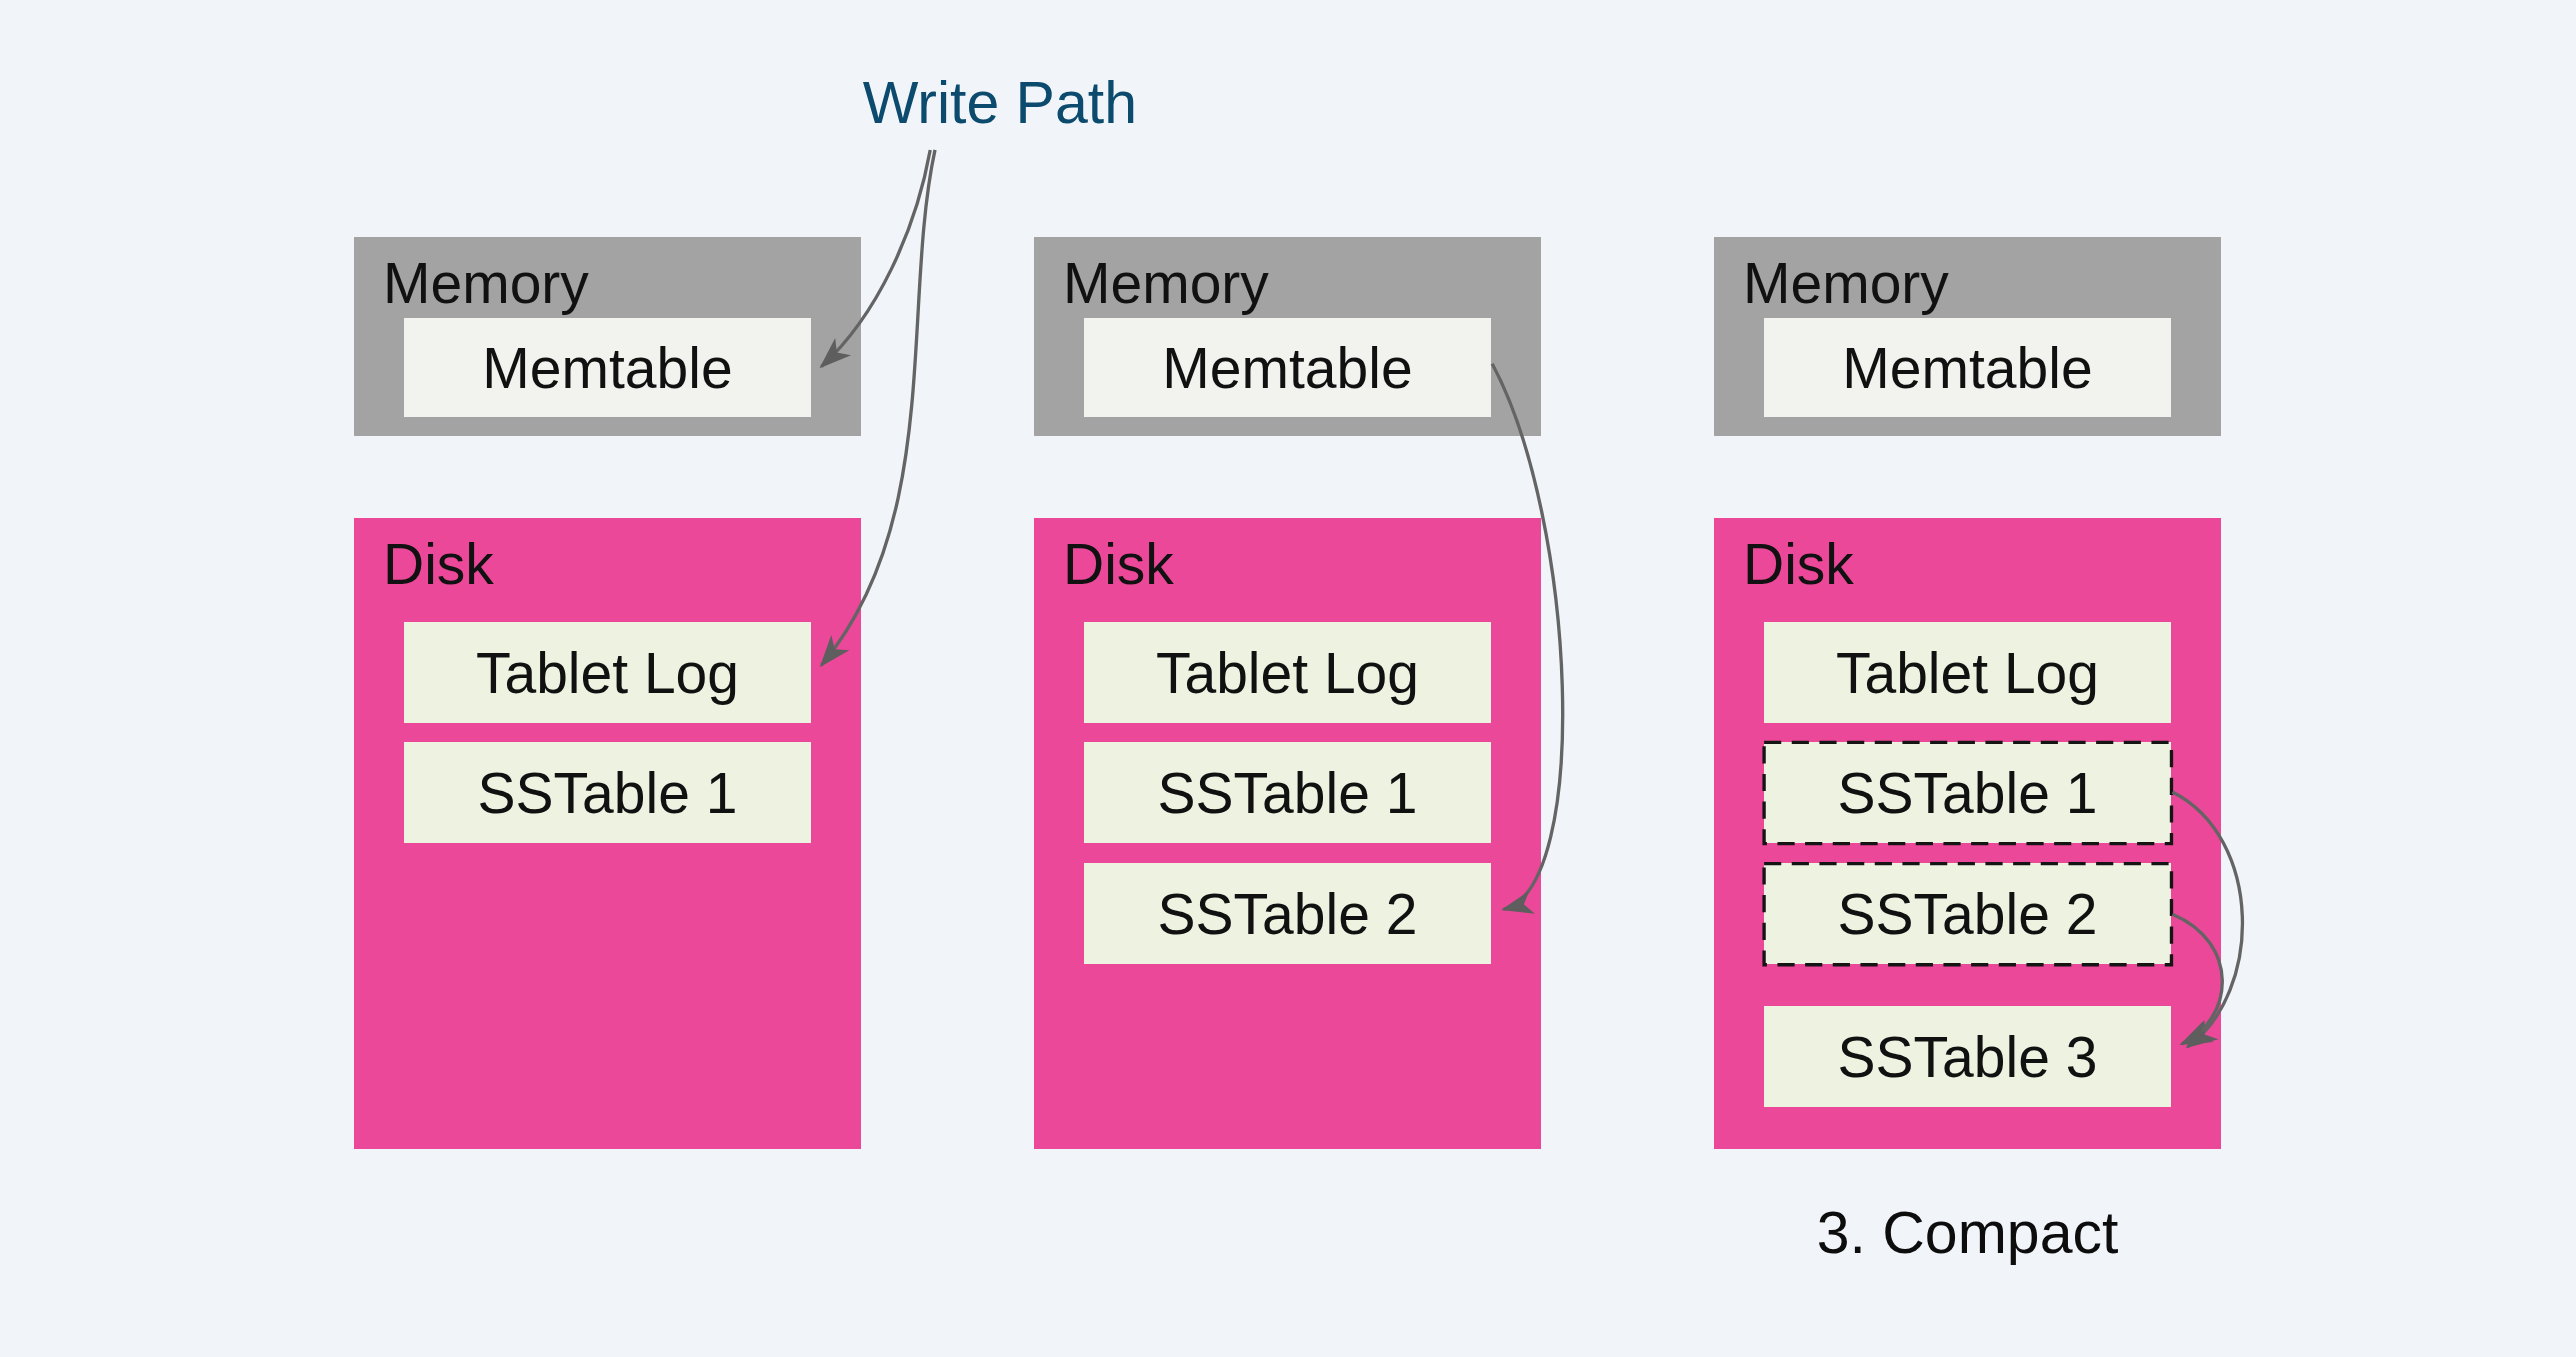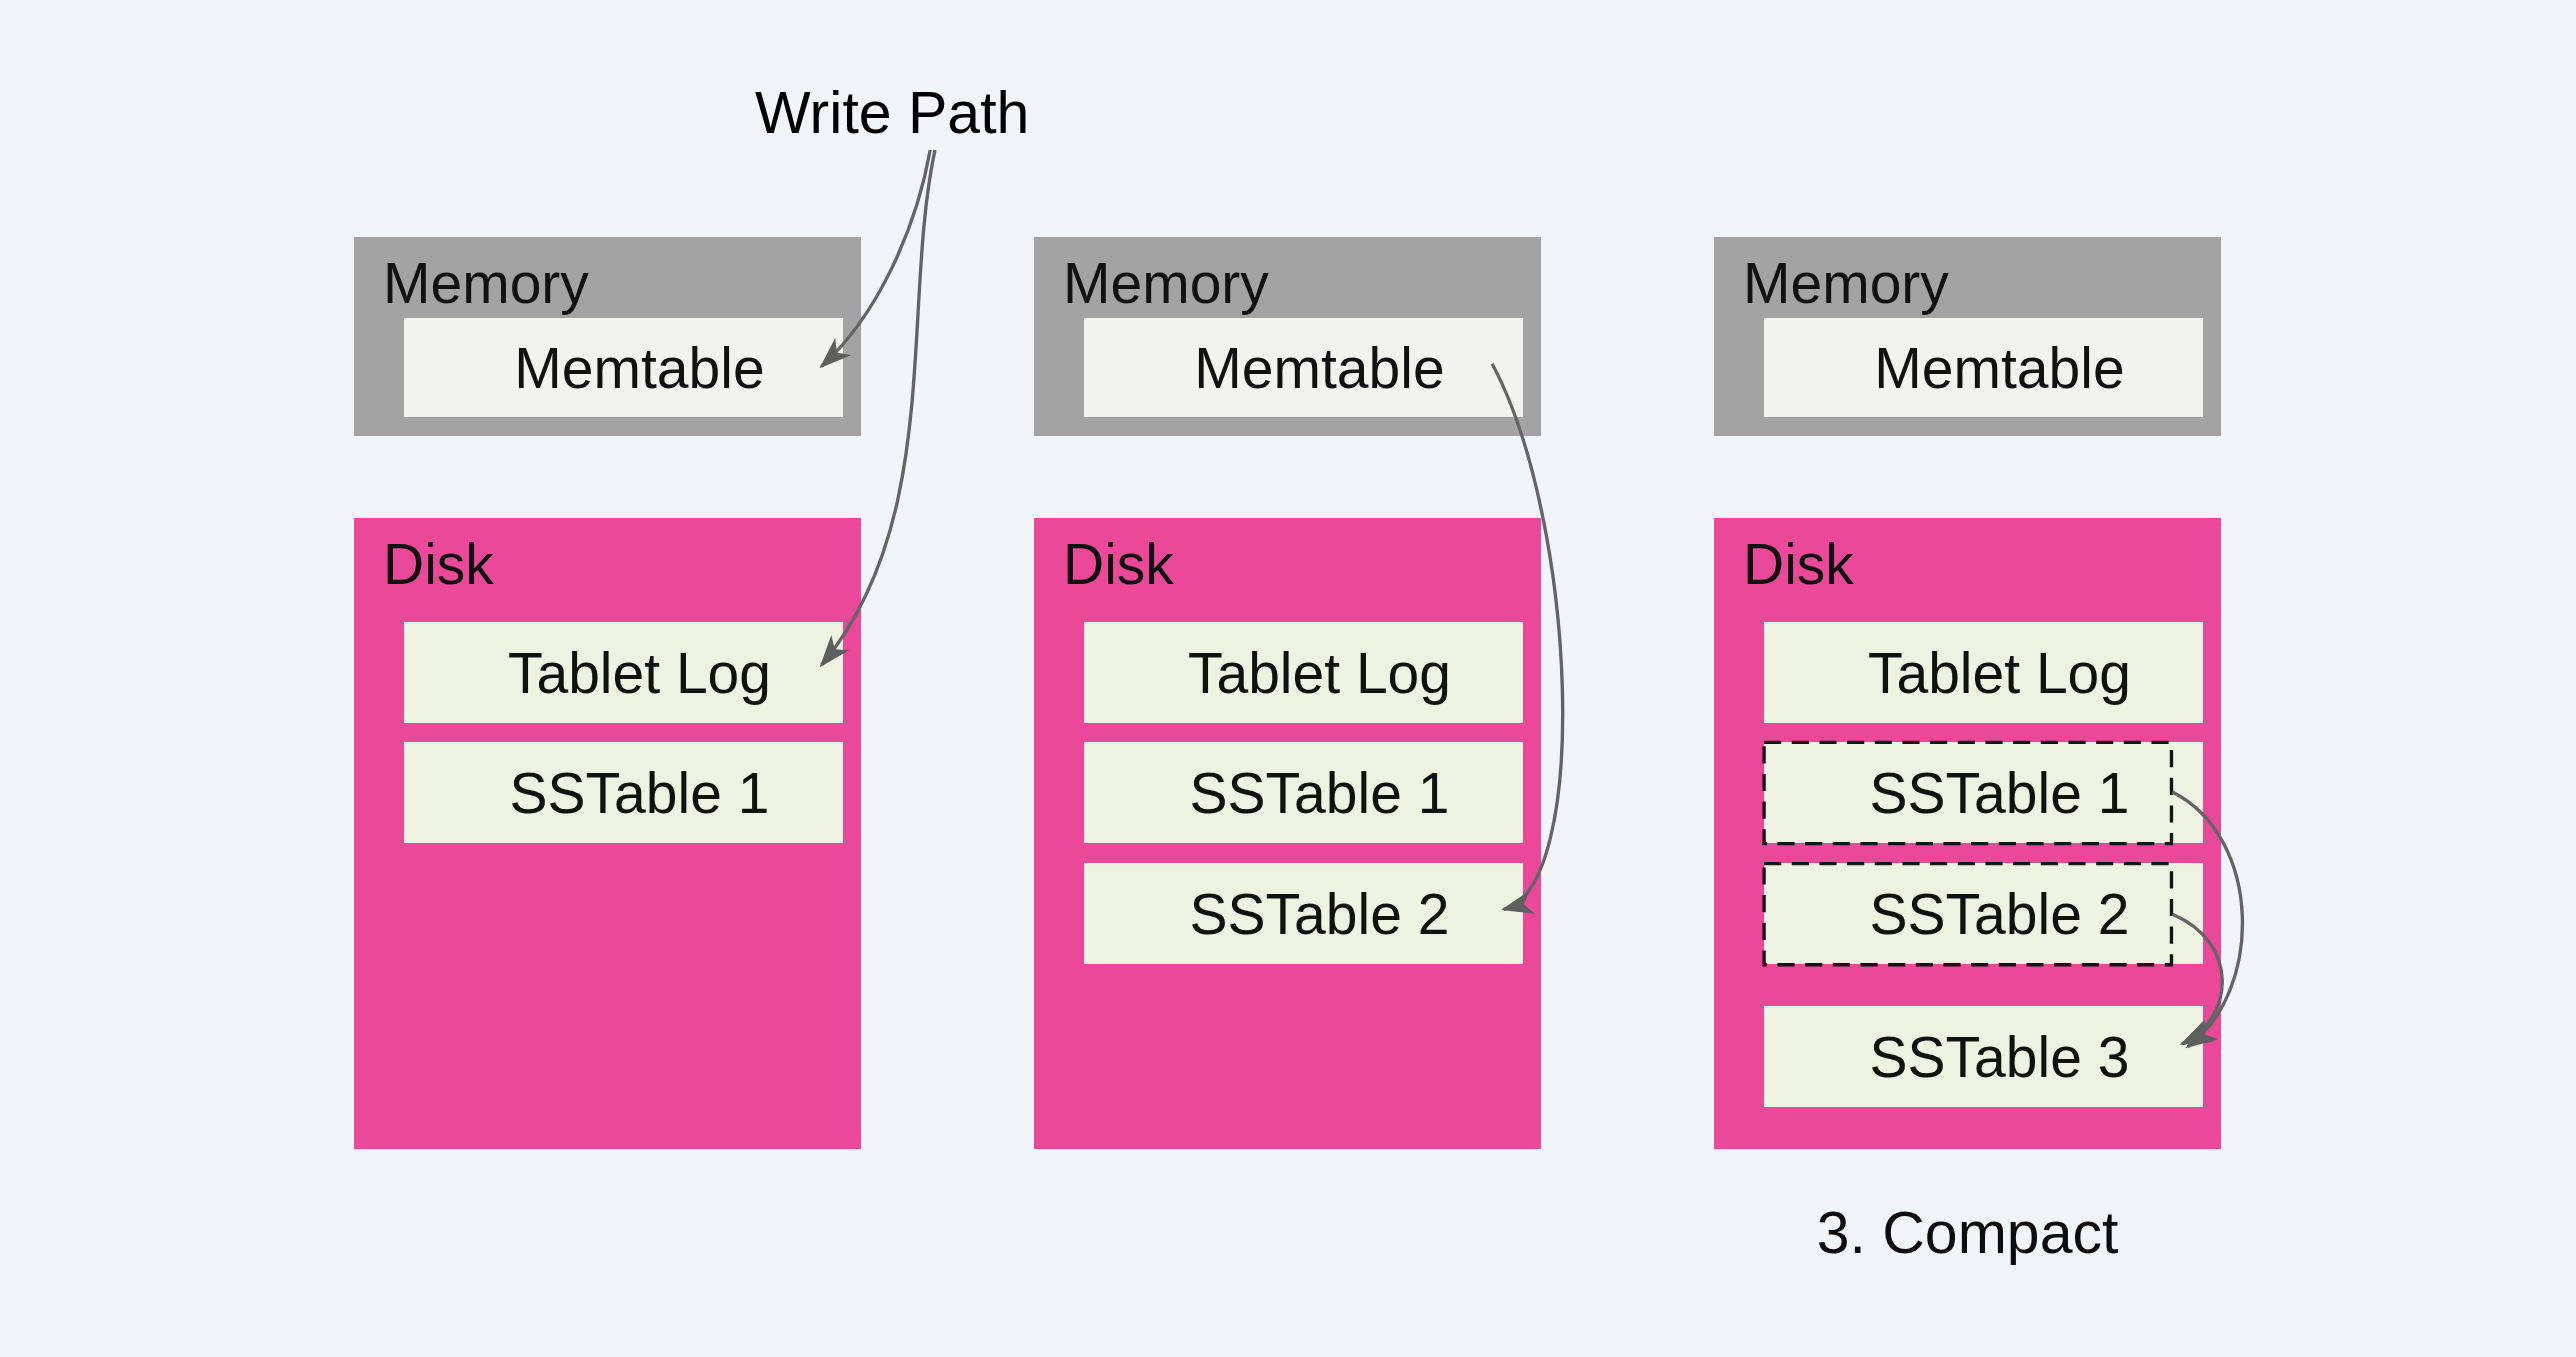--- a/index.html
+++ b/index.html
@@ -12,26 +12,26 @@
     position: relative;
     width: 2576px;
     height: 1358px;
     background: #f1f5fa;
     overflow: hidden;
     color: #111111;
   }
   .write-path-label {
     position: absolute;
     left: 755px;
-    top: 84px;
+    top: 74px;
     width: 382px;
-    text-align: left;
+    text-align: right;
     font-size: 59px;
     line-height: 1.0;
-    color: #000000;
+    color: #0c4a6e;
     white-space: nowrap;
   }
   .panel {
     position: absolute;
     top: 237px;
     width: 507px;
     height: 1059px;
   }
   .panel-1 { left: 354px; }
   .panel-2 { left: 1034px; }
@@ -64,21 +64,20 @@
   .inner-box {
     position: absolute;
     left: 50px;
     width: 407px;
     height: 101px;
     display: flex;
     align-items: center;
     justify-content: center;
     font-size: 57px;
     white-space: nowrap;
-    padding-left: 32px;
   }
   .memory-box .inner-box {
     background: #f2f2ef;
     top: 81px;
     height: 99px;
   }
   .disk-box .inner-box { background: #eef3e1; text-align: center; }
   .row-0 { top: 104px; }
   .row-1 { top: 224px; }
   .row-2 { top: 345px; }

